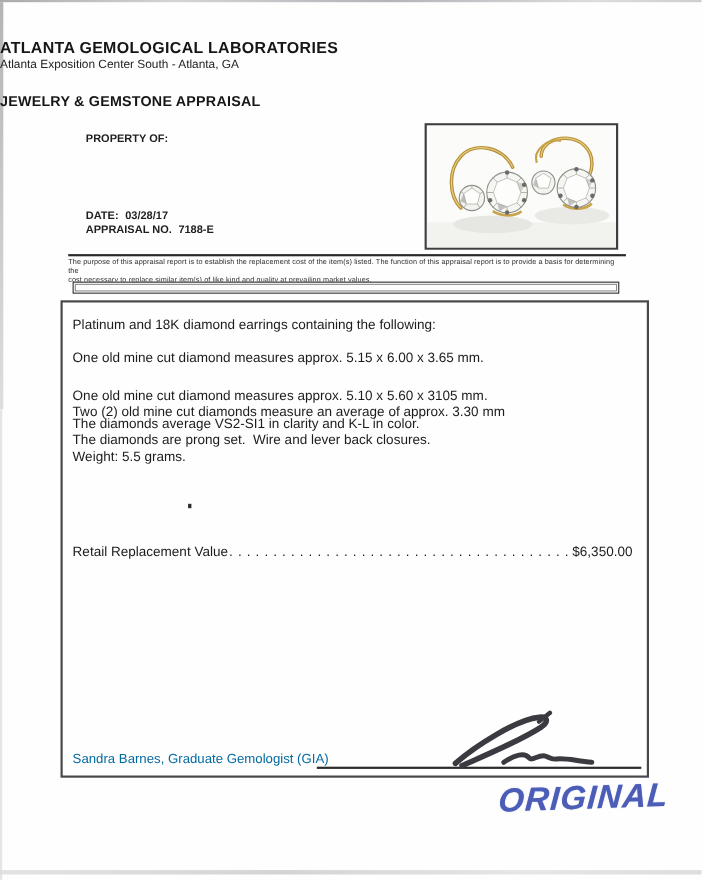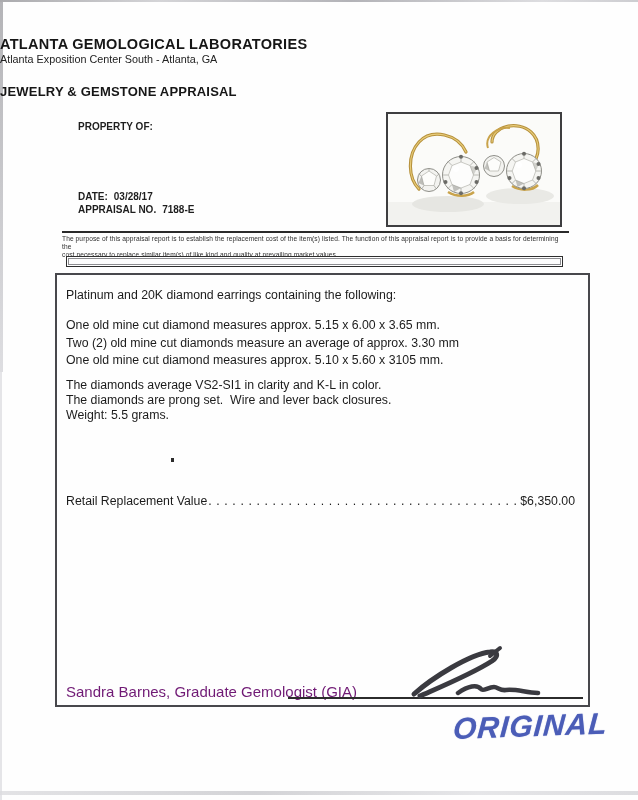--- a/index.html
+++ b/index.html
@@ -50,36 +50,36 @@
   .divider-bar-inner { height:100%; border:1px solid #8d8d91; box-sizing:border-box; background:#fdfdfd; }
 
   
   .main-box { left:55px; top:273px; width:535px; height:434px;
     border:2px solid #48484c; box-sizing:border-box; background:transparent; }
 
   .body-line { left:66px; font-size:12.3px; color:#1c1c1c; white-space:pre; }
   .intro  { top:288px; }
   .item-0 { top:318px; }
   .item-1 { top:333px;margin-top:20px; }
-  .item-2 { top:336px; }
+  .item-2 { top:367px; }
   .item-3 { top:363px; }
   .item-4 { top:378px; }
   .item-5 { top:393px; }
   .item-6 { top:408px;text-align:center; }
 
   .speck { left:171px; top:458px; width:3px; height:4px; background:#2c2c2c; }
 
   .value-row { left:66px; top:494px; width:509px; display:flex; align-items:flex-start;
     font-size:12.3px; color:#1c1c1c; }
   .value-label { white-space:pre; }
   .value-dots { flex:1; overflow:hidden; white-space:pre; margin:0 2px 0 1px; letter-spacing:.6px; }
   .value-amount { white-space:pre; }
 
   
-  .sig-label { left:66px; top:683px; font-size:15px; color:#701a75; white-space:pre; }
+  .sig-label { left:66px; top:683px; font-size:12px; color:#0369a1; white-space:pre; }
   .sig-line { left:288px; top:697px; width:295px; height:0; border-top:2px solid #2b2b2b; }
   .sig-svg { left:398px; top:644px; width:160px; height:58px; }
 
   
   .stamp { left:452px; top:712px; font-size:30px; font-weight:bold; font-style:italic;
     letter-spacing:1px; transform:rotate(-2deg) skewX(-6deg); transform-origin:left bottom;
     color:#3c50b2; opacity:.92; text-shadow:0 0 1px rgba(60,80,178,.55); }
 </style>
 </head>
 <body>
@@ -155,21 +155,21 @@
     <span>The purpose of this appraisal report is to establish the replacement cost of the item(s) listed.  The function of this appraisal report is to provide a basis for determining the</span>
     <span style="display:block">cost necessary to replace similar item(s) of like kind and quality at prevailing market values.</span>
   </div>
 
   <div class="abs divider-bar">
     <div class="divider-bar-inner"></div>
   </div>
 
   <div class="abs main-box"></div>
 
-  <div class="abs body-line intro">Platinum and 20K diamond earrings containing the following:</div>
+  <div class="abs body-line intro">Platinum and 18K diamond earrings containing the following:</div>
   <div class="abs body-line item-0">One old mine cut diamond measures approx. 5.15 x 6.00 x 3.65 mm.</div>
   <div class="abs body-line item-1">One old mine cut diamond measures approx. 5.10 x 5.60 x 3105 mm.</div>
   <div class="abs body-line item-2">Two (2) old mine cut diamonds measure an average of approx. 3.30 mm</div>
   <div class="abs body-line item-4">The diamonds average VS2-SI1 in clarity and K-L in color.</div>
   <div class="abs body-line item-5">The diamonds are prong set.  Wire and lever back closures.</div>
   <div class="abs body-line item-6">Weight: 5.5 grams.</div>
 
   <div class="abs speck"></div>
 
   <div class="abs value-row">

